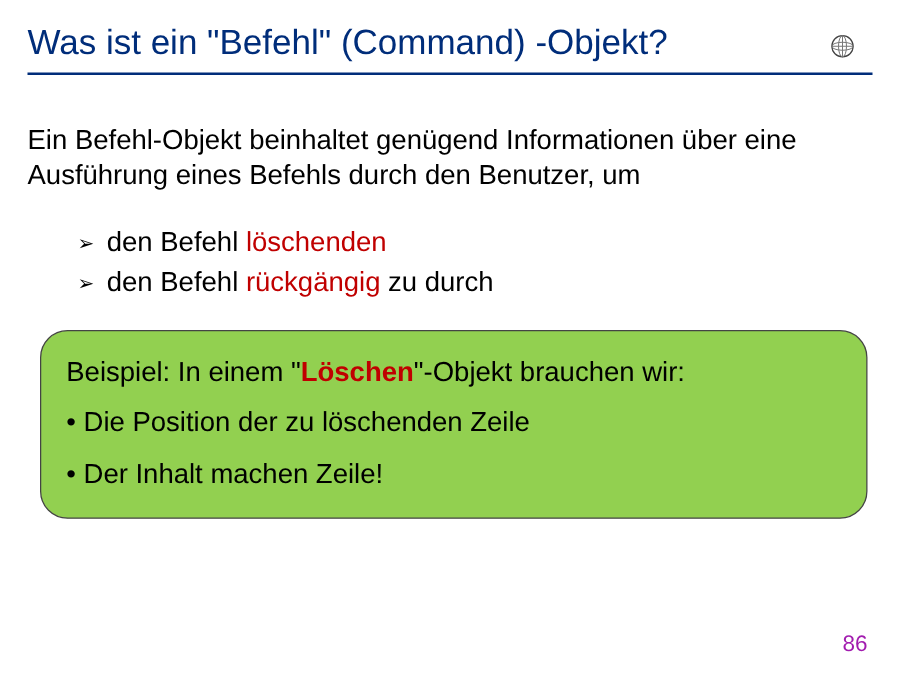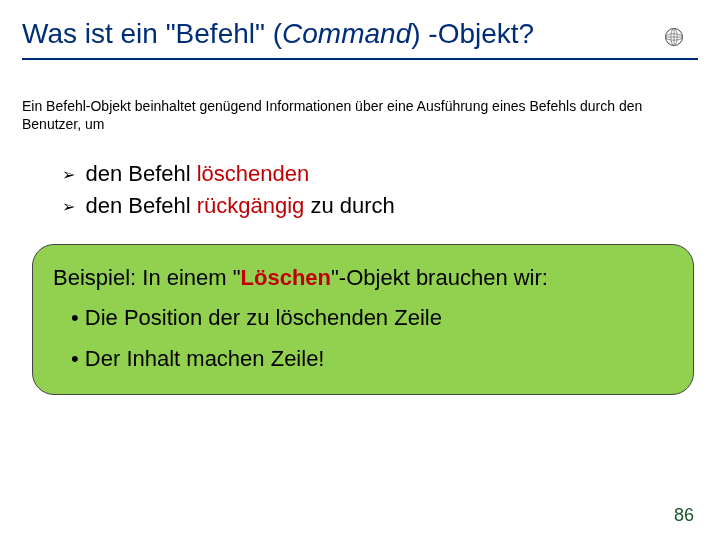--- a/index.html
+++ b/index.html
@@ -25,37 +25,36 @@
     padding: 18px 36px 8px 22px;
   }
   .title {
     color: #002d7a;
     font-size: 28px;
     font-weight: 400;
     letter-spacing: 0px;
     font-family: "Comic Sans MS", "Trebuchet MS", sans-serif;
   }
   .title .italic {
-    font-style: italic;
   }
   .logo {
     width: 20px;
     height: 20px;
     position: relative;
     top: 4px;
   }
   .hr {
     margin: 0 22px 0 22px;
     height: 0;
     border: 0;
     border-top: 2px solid #002d7a;
   }
   .intro {
     padding: 38px 28px 0 22px;
-    font-size: 14px;
+    font-size: 22px;
     line-height: 1.25;
     font-family: "Trebuchet MS", "Segoe UI", sans-serif;
   }
   .bullets {
     padding: 26px 28px 0 62px;
     font-size: 22px;
     line-height: 1.35;
   }
   .bullets .row {
     display: flex;
@@ -74,28 +73,28 @@
   .example-box {
     margin: 24px 26px 0 32px;
     border: 1.5px solid #444;
     border-radius: 22px;
     background: #92d050;
     padding: 16px 20px 18px 20px;
     font-size: 22px;
     line-height: 1.55;
   }
   .example-box .lead { margin-bottom: 6px; }
-  .example-box .bullet { margin-top: 6px; margin-left: 18px; }
+  .example-box .bullet { margin-top: 6px; }
   .bold { font-weight: 700; }
   .pagenum {
     position: absolute;
     right: 26px;
     bottom: 14px;
     font-size: 18px;
-    color: #14532d;
+    color: #a21caf;
   }
 </style>
 </head>
 <body>
 
 <div class="slide">
 
   <div class="title-row">
     <div class="title">
       <span>Was ist ein "Befehl" (</span><span class="italic">Command</span><span>) -Objekt?</span>

